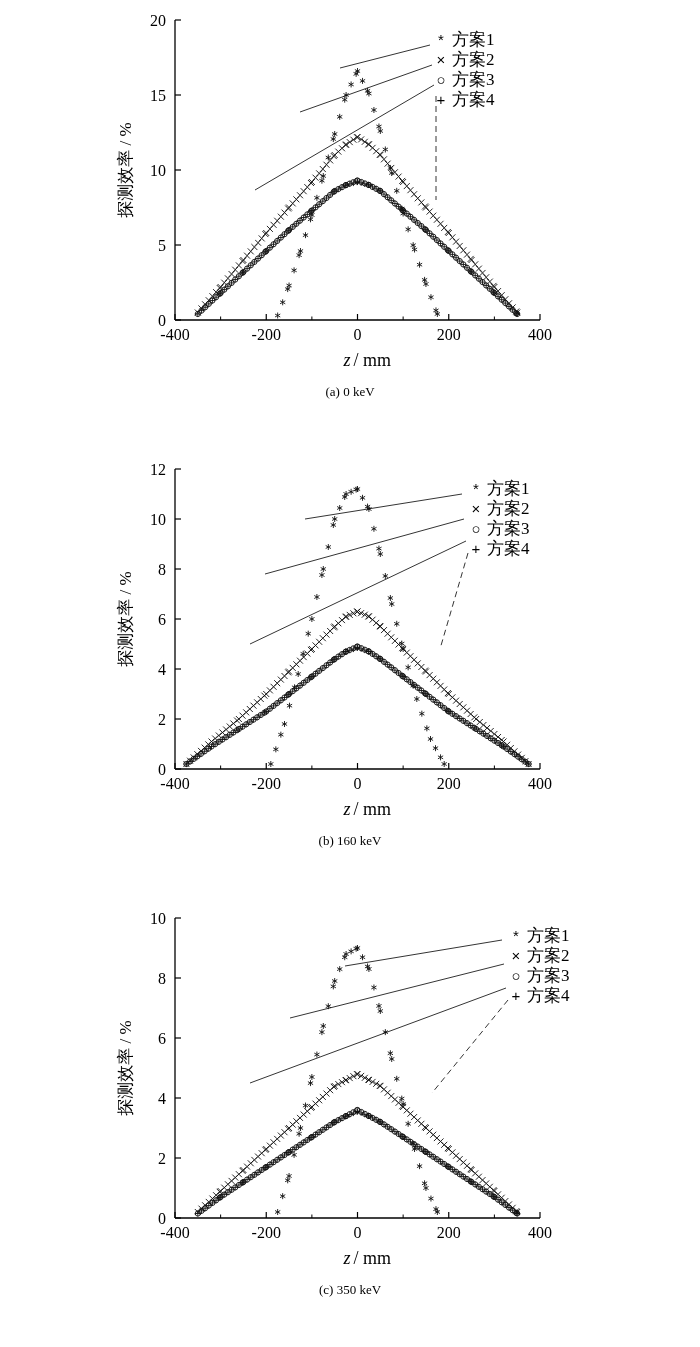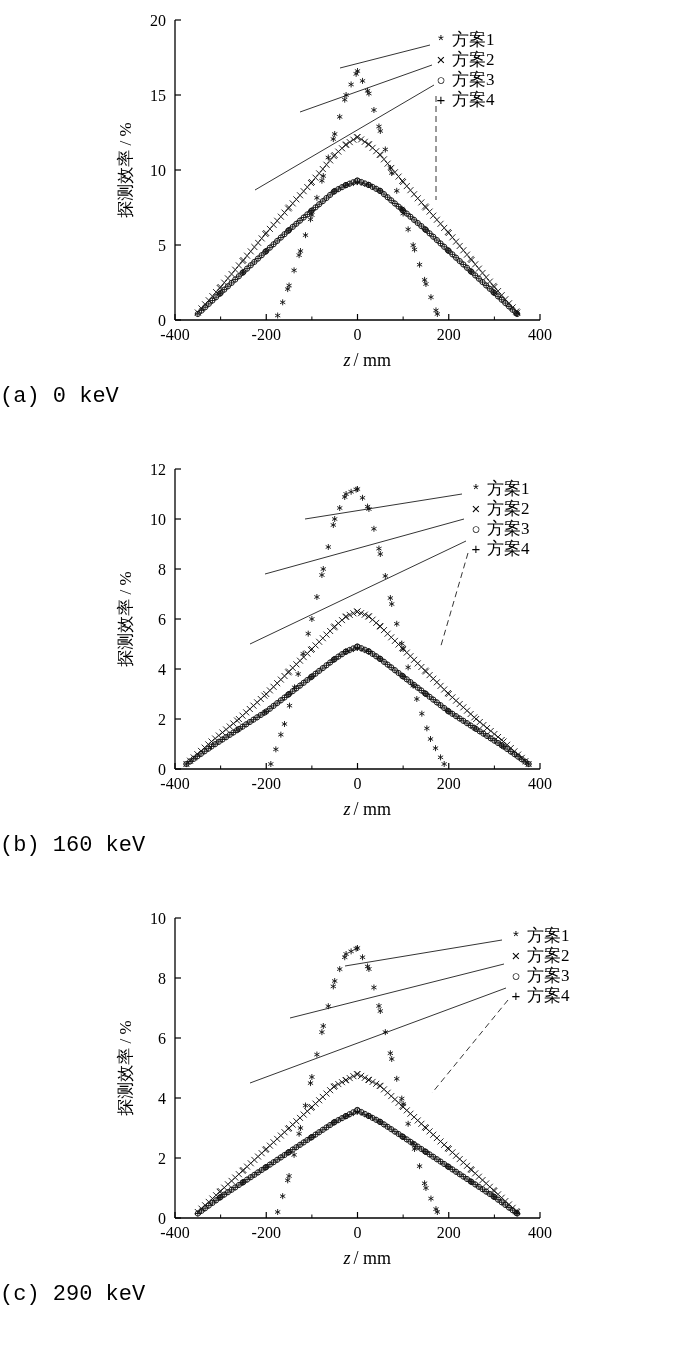--- a/index.html
+++ b/index.html
@@ -1,21 +1,21 @@
 <!DOCTYPE html>
 <html><head>
 <meta charset="utf-8">
 <style>
   html,body{margin:0;padding:0;background:#fff;}
   body{width:700px;height:1347px;font-family:"Liberation Serif",serif;color:#000;}
   .page{position:relative;width:700px;height:1347px;}
   .panel{position:relative;width:700px;height:449px;}
   .plot-wrap{position:relative;width:700px;height:390px;}
   svg{display:block;}
-  .caption{text-align:left;font-size:22px;font-family:Liberation Mono, monospace;margin-top:-6px;}
+  .caption{text-align:center;font-size:13px;font-family:Liberation Serif, serif;margin-top:-6px;}
   .legend{position:absolute;font-size:17px;font-family:"Liberation Serif",serif;line-height:20px;}
   .legend-row{display:flex;align-items:center;height:20px;}
   .legend-mark{width:22px;text-align:center;font-size:15px;font-family:"Liberation Sans",sans-serif;}
   .legend-label{white-space:nowrap;font-family:Liberation Serif, serif;}
 </style>
 </head>
 <body>
 
 <div class="page">
 
@@ -2126,16 +2126,16 @@
       </div>
       <div class="legend-row">
         <span class="legend-mark">○</span>
         <span class="legend-label">方案3</span>
       </div>
       <div class="legend-row">
         <span class="legend-mark">+</span>
         <span class="legend-label">方案4</span>
       </div>
     </div>
-    <div class="caption">(c) 290 keV</div>
+    <div class="caption">(c) 350 keV</div>
   </div>
 
 </div>
 
 </body></html>

